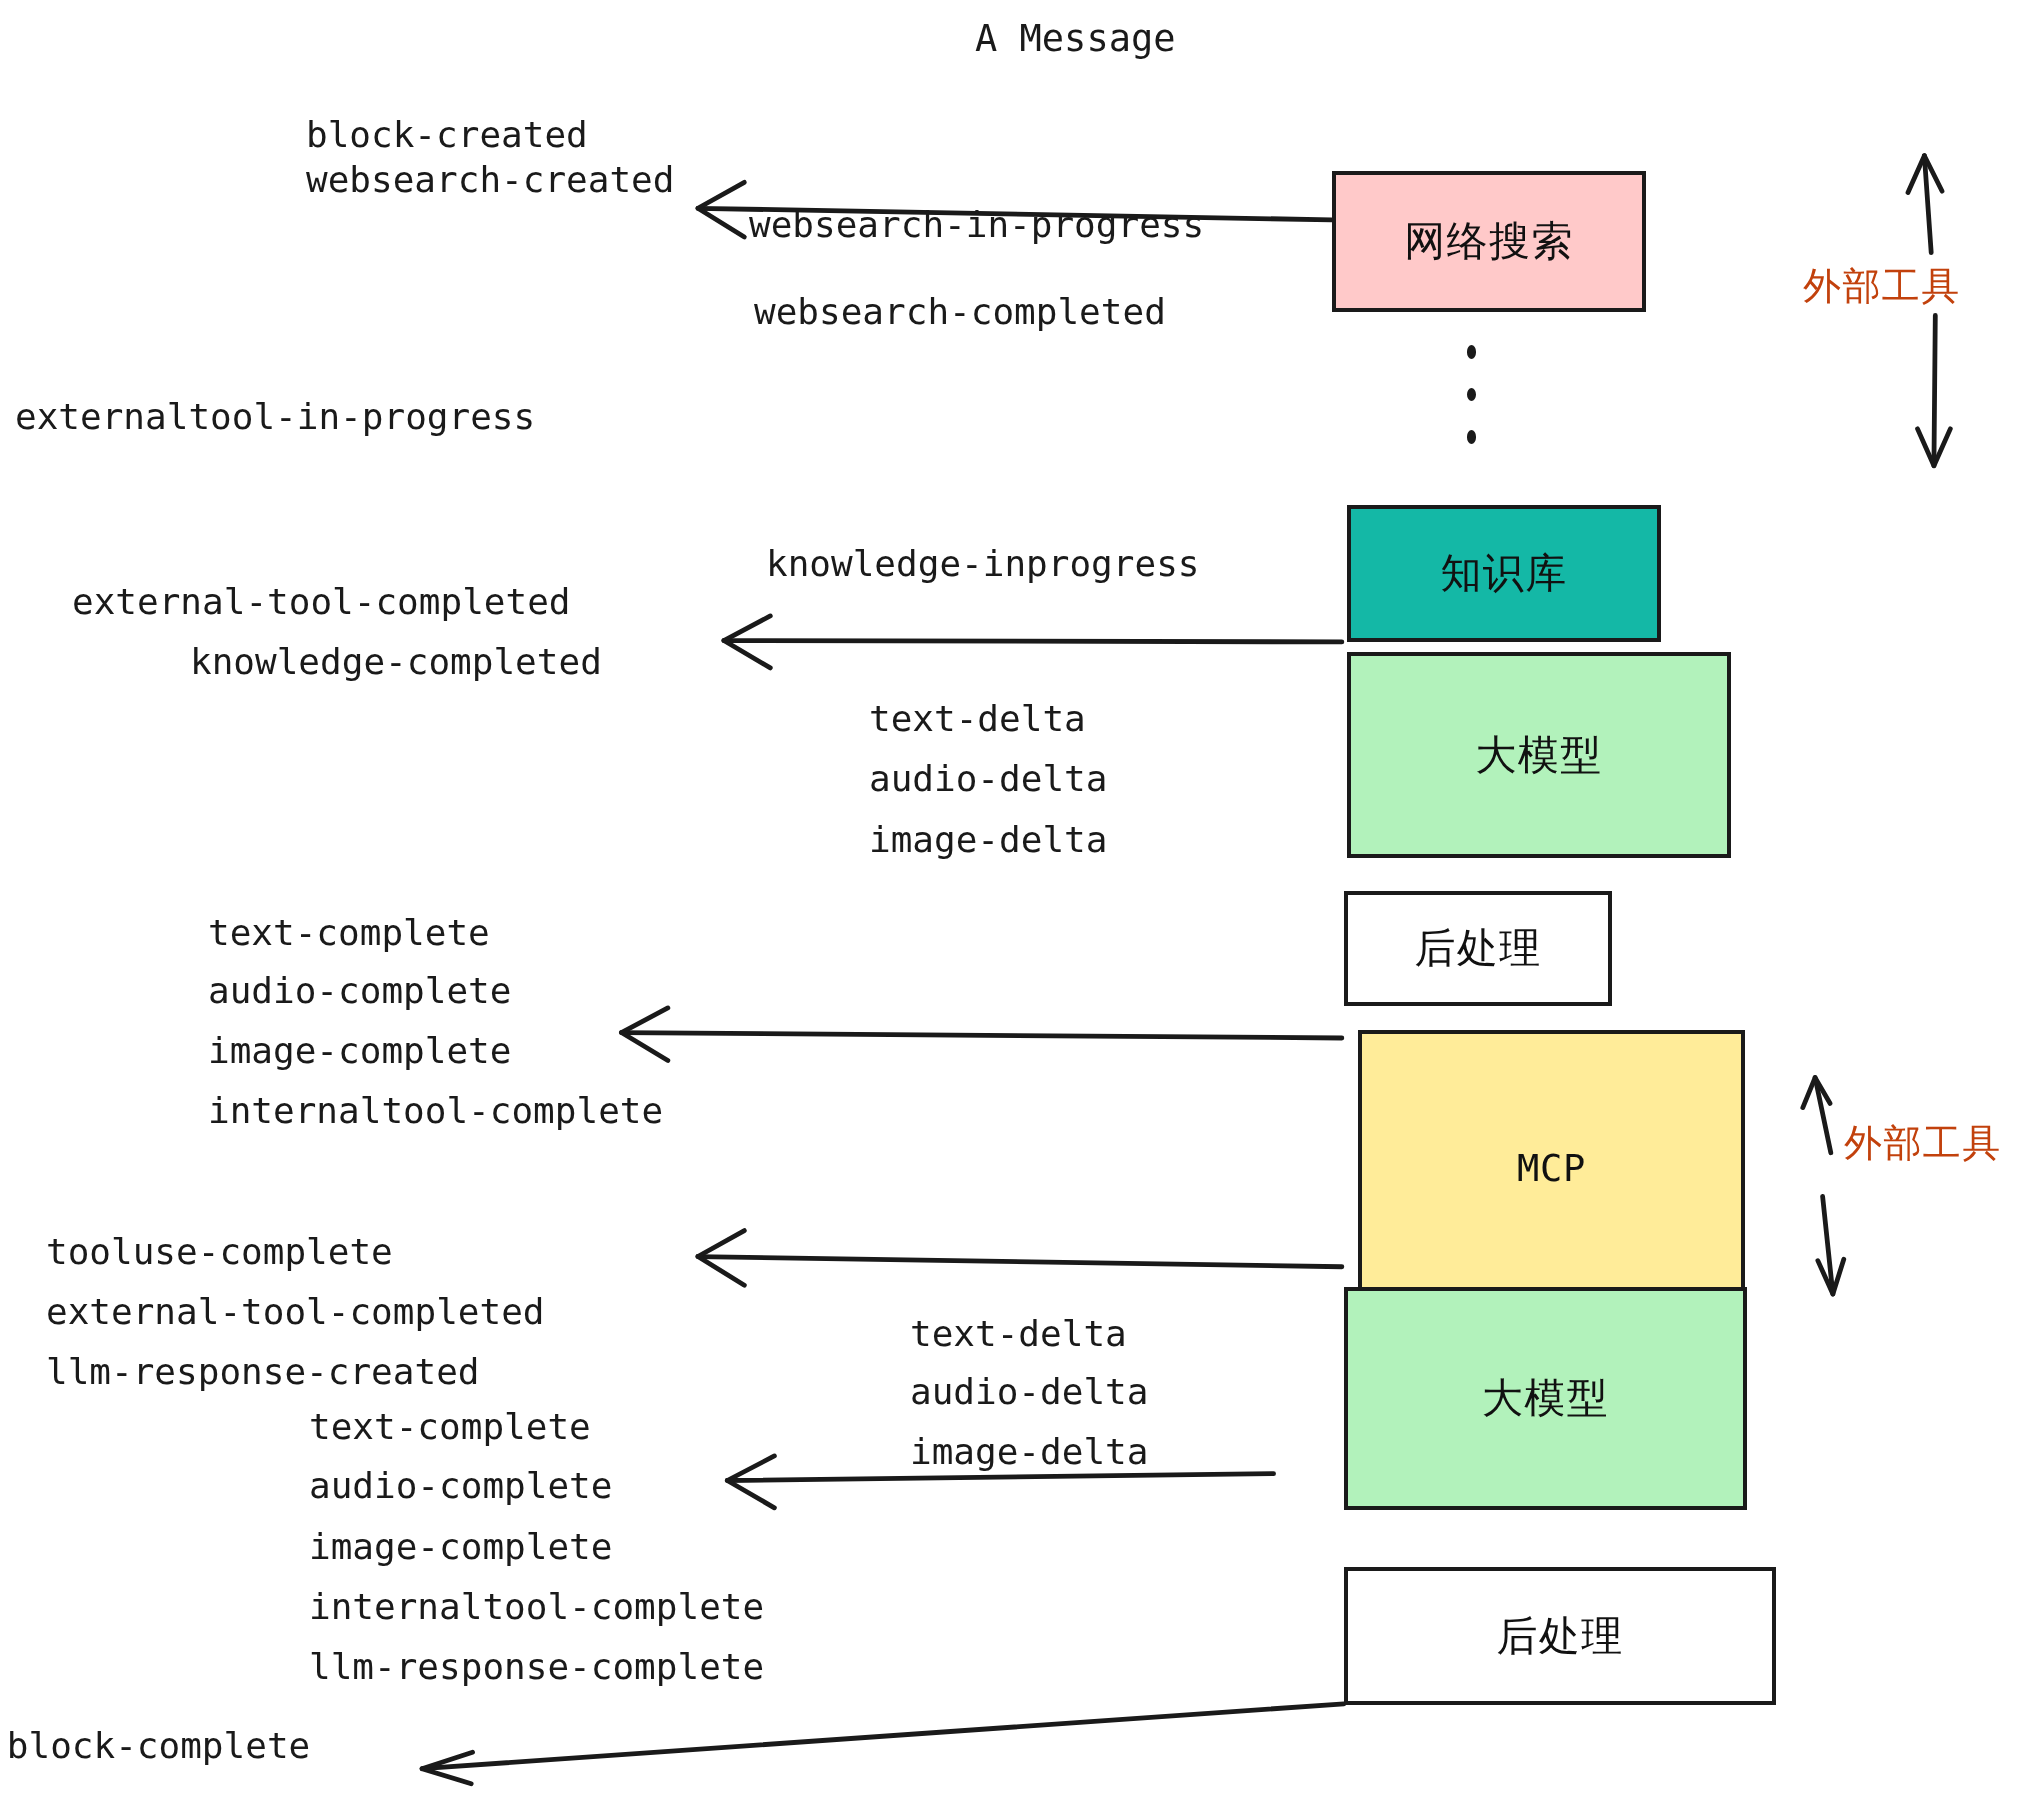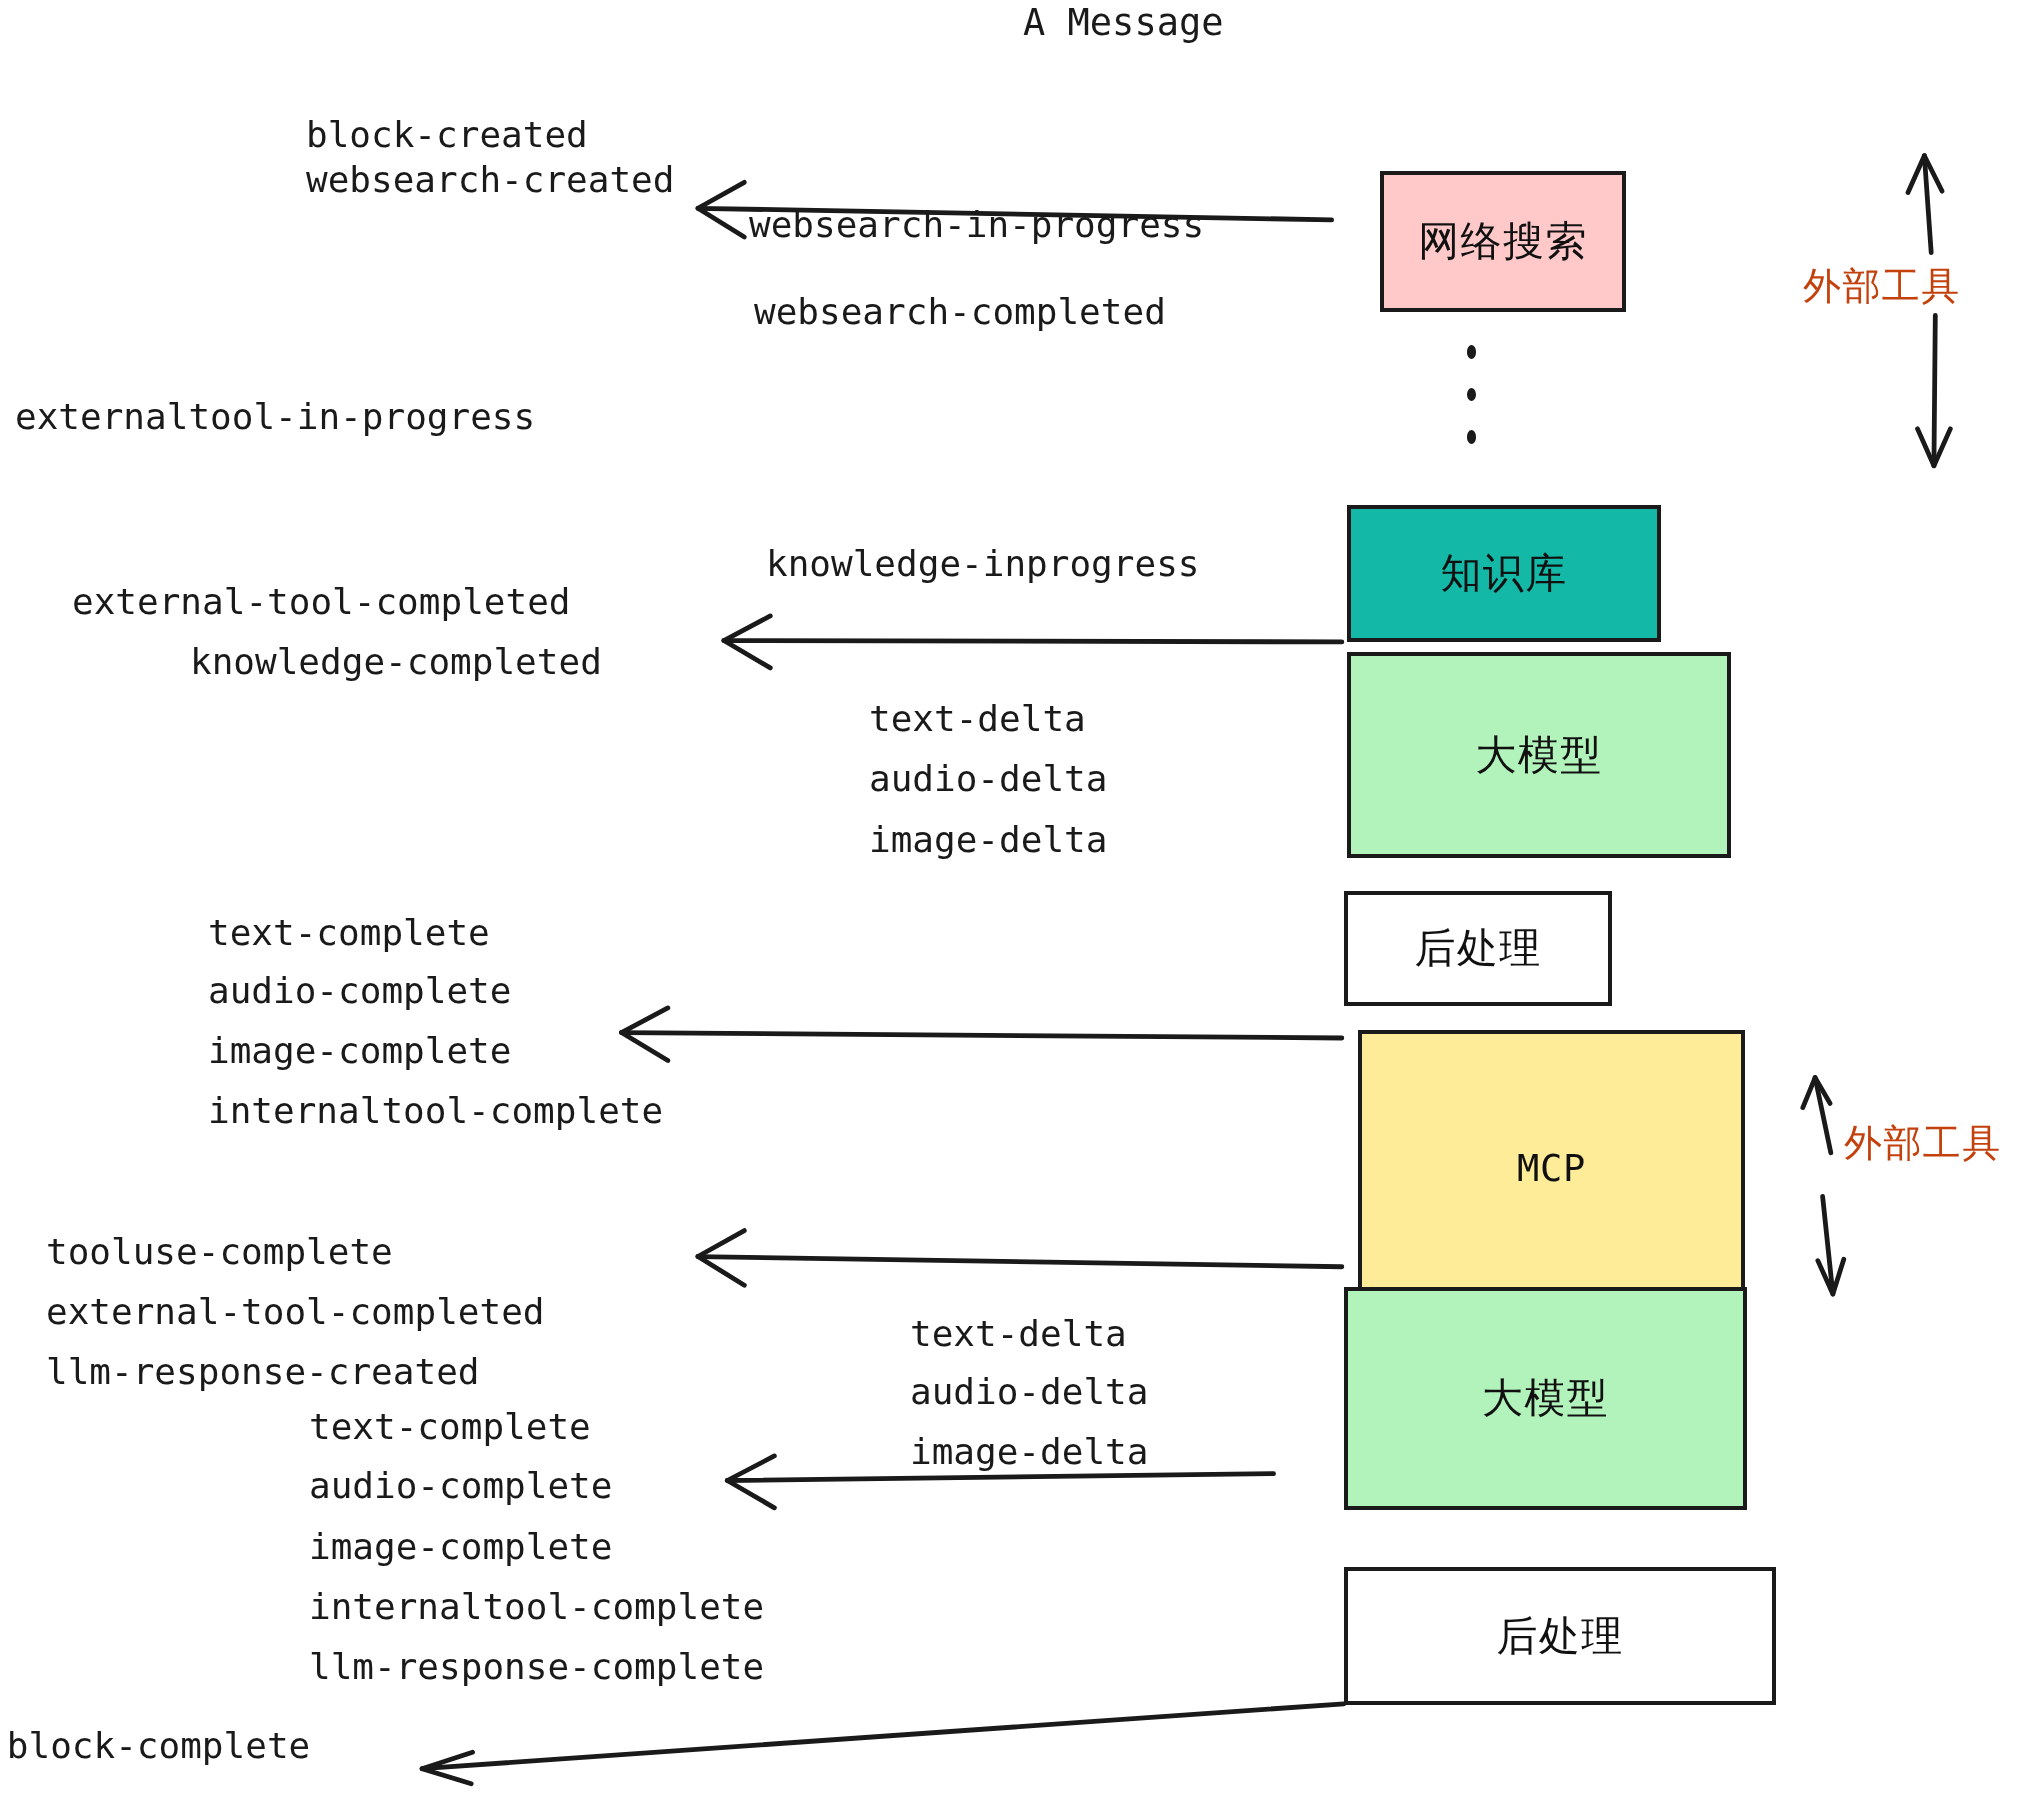--- a/index.html
+++ b/index.html
@@ -13,21 +13,21 @@
   .dots{position:absolute;display:flex;flex-direction:column;align-items:center;justify-content:space-between;}
   .dots i{display:block;width:9.6px;height:13.7px;border-radius:50%;background:#1a1a1a;}
   .ext{position:absolute;color:#c2410c;white-space:nowrap;font-family:"DejaVu Sans","Liberation Sans",sans-serif;font-size:38px;letter-spacing:1.4px;}
   svg.overlay{position:absolute;left:0;top:0;width:2035px;height:1796px;pointer-events:none;}
 </style>
 </head>
 <body>
 
 <div id="stage">
 
-  <div class="title" style="left:975px;top:1px;margin-left:48px;">A Message</div>
+  <div class="title" style="left:975px;top:17px;">A Message</div>
 
   <svg class="overlay" viewBox="0 0 2980 2630" xmlns="http://www.w3.org/2000/svg">
     <g stroke="#1a1a1a" stroke-width="7" fill="none" stroke-linecap="round" stroke-linejoin="round">
 
       <path d="M1950 322 L1022 305"></path>
       <path d="M1022 305 L1090 267 M1022 305 L1090 347"></path>
 
       <path d="M1965 940 L1060 938"></path>
       <path d="M1060 938 L1128 902 M1060 938 L1128 978"></path>
 
@@ -83,21 +83,21 @@
   <div class="lbl" style="left:910px;top:1434px;">image-delta</div>
 
   <div class="lbl" style="left:309px;top:1409px;">text-complete</div>
   <div class="lbl" style="left:309px;top:1468px;">audio-complete</div>
   <div class="lbl" style="left:309px;top:1529px;">image-complete</div>
   <div class="lbl" style="left:309px;top:1589px;">internaltool-complete</div>
   <div class="lbl" style="left:309px;top:1649px;text-align:center;">llm-response-complete</div>
 
   <div class="lbl" style="left:6.8px;top:1728px;">block-complete</div>
 
-  <div class="box" style="left:1332px;top:171px;width:246px;height:141px;background:#FFC9C9;margin-left:48px;">
+  <div class="box" style="left:1332px;top:171px;width:314px;height:141px;background:#FFC9C9;">
     <span>网络搜索</span>
   </div>
 
   <div class="dots" style="left:1466px;top:345px;width:11px;height:99px;">
     <i></i>
     <i></i>
     <i></i>
   </div>
 
   <div class="box" style="left:1347px;top:505px;width:314px;height:137px;background:#14b8a6;text-align:center;">

